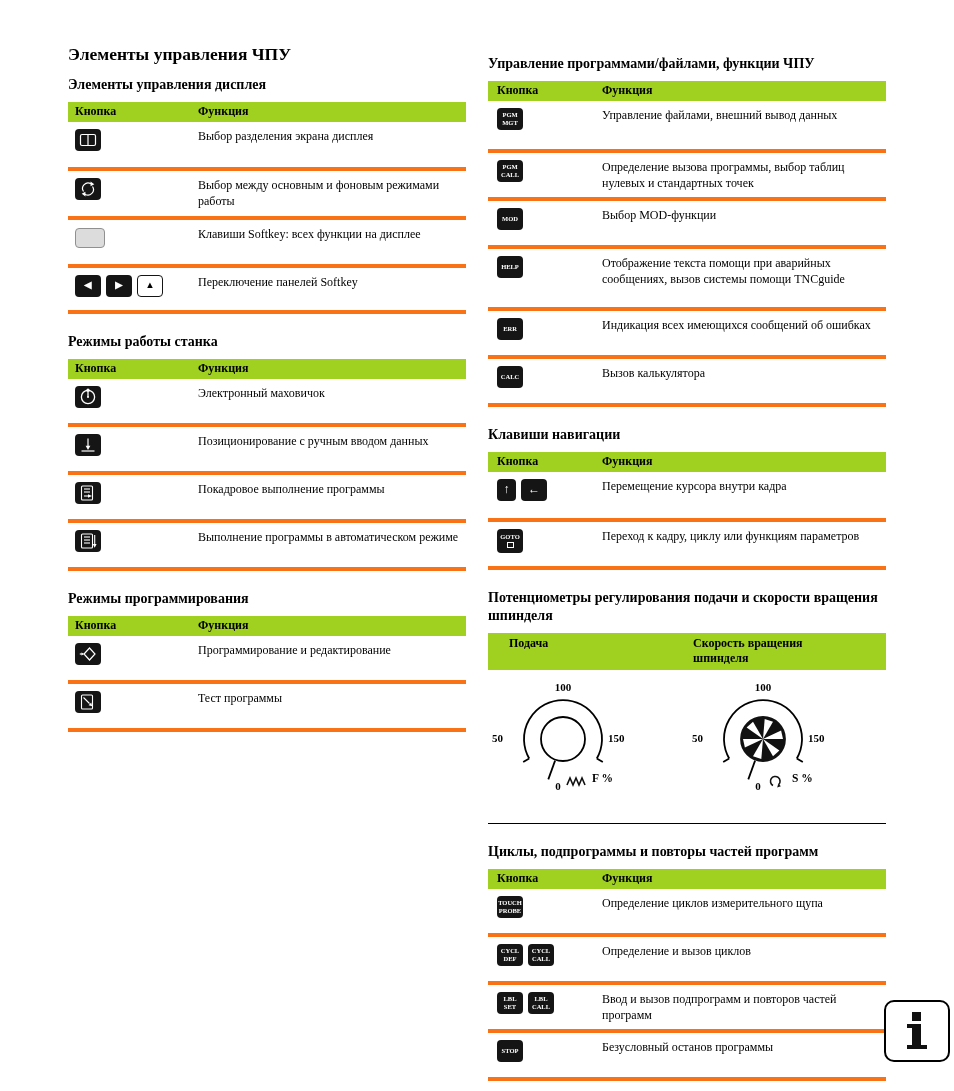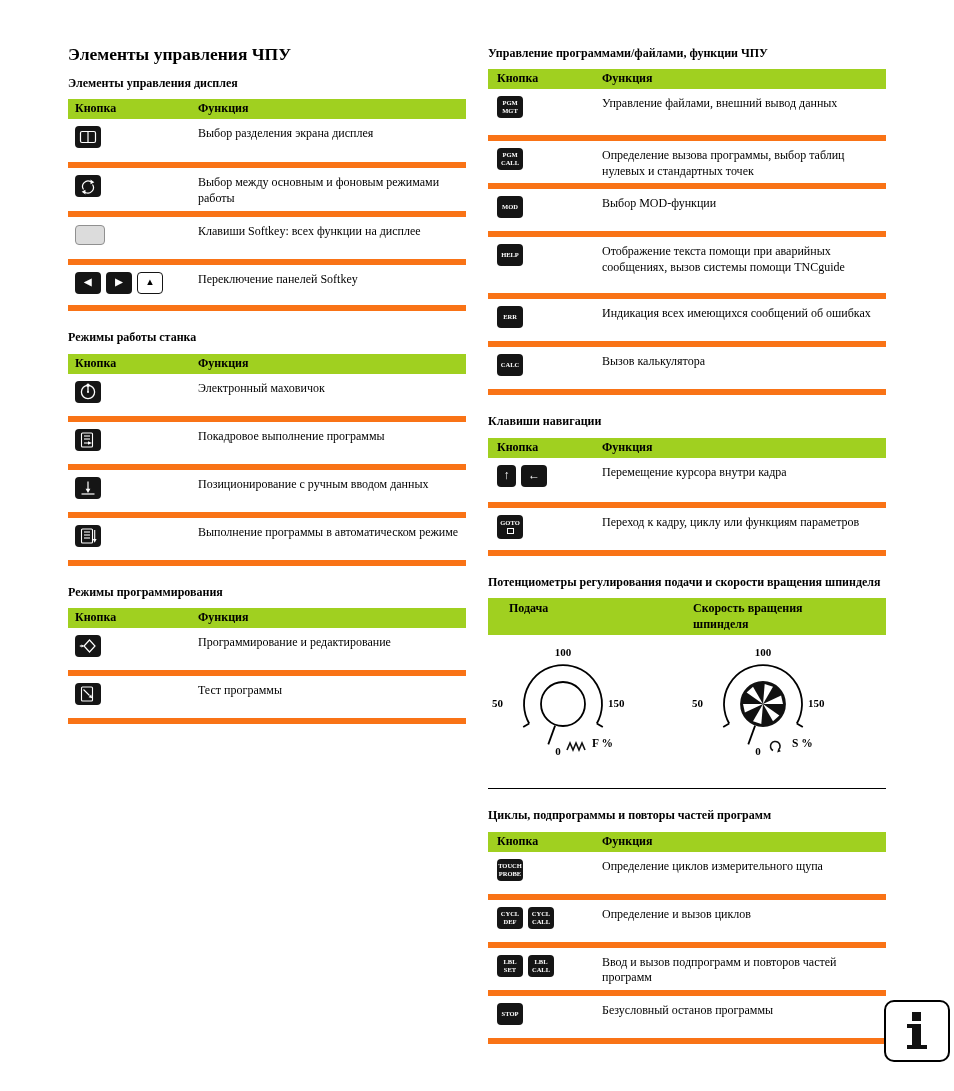--- a/index.html
+++ b/index.html
@@ -3,27 +3,27 @@
 <meta charset="utf-8">
 <style>
   *{box-sizing:border-box;margin:0;padding:0}
   body{background:#fff}
   .page{position:relative;width:954px;height:1091px;background:#fff;overflow:hidden;
         font-family:Liberation Serif, serif;color:#000}
   .col{position:absolute;width:398px}
   #col-left{left:68px;top:44px}
   #col-right{left:488px;top:46px}
   .title{font-size:17.5px;font-weight:bold;margin:0 0 11px}
-  .sec-heading{font-size:12px;font-weight:bold;line-height:1.28;margin:0 0 8px}
+  .sec-heading{font-size:14px;font-weight:bold;line-height:1.28;margin:9px 0 8px}
   .tbl{margin-bottom:19px}
   .thead{display:flex;background:var(--green,#a0d020);font-size:12px;font-weight:bold;padding:2px 0 3px}
   .thead .c1{width:130px;padding-left:7px}
   .thead .c2{flex:1}
   #col-right .thead .c1{width:114px;padding-left:9px}
-  .trow{display:flex;border-bottom:6px solid #f97316;padding-top:7px;min-height:48px}
+  .trow{display:flex;border-bottom:4px solid #f97316;padding-top:7px;min-height:48px}
   .h49{min-height:49px}.h52{min-height:52px}.h62{min-height:62px}.h46{min-height:46px}.h50{min-height:50px}
   .keycell{width:130px;padding-left:7px;display:flex;gap:5px;align-items:flex-start;flex-shrink:0}
   #col-right .keycell{width:114px;padding-left:9px}
   .funccell{flex:1;font-size:12px;line-height:1.32;padding-right:2px}
   .key{width:26px;height:22px;border-radius:4px;background:#151515;color:#fff;display:flex;
        flex-direction:column;align-items:center;justify-content:center;font-size:6.5px;
        font-weight:bold;line-height:1.25;flex-shrink:0;text-align:center}
   .key svg{display:block}
   .key.softkey{background:#dcdcdc;border:1px solid #909090;width:30px;height:20px;margin-top:1px}
   .key.kwhite{background:#fff;border:1.5px solid #151515;color:#000}
@@ -124,42 +124,42 @@
               <circle cx="9" cy="3.2" r="1.7" fill="#fff" stroke="none"></circle>
               <circle cx="9" cy="10" r="1" fill="#fff" stroke="none"></circle>
             </svg>
           </div>
         </div>
         <div class="funccell">Электронный маховичок</div>
       </div>
       <div class="trow">
         <div class="keycell">
           <div class="key">
+            <svg width="18" height="17" viewBox="0 0 18 17" stroke="#fff" fill="none" stroke-width="1.2">
+              <line x1="2.5" y1="15" x2="15.5" y2="15"></line>
+                <line x1="9" y1="2.5" x2="9" y2="10.5"></line>
+              <polygon points="9,14 6.6,9.8 11.4,9.8" fill="#fff" stroke="none"></polygon>
+            </svg>
+          </div>
+        </div>
+        <div class="funccell">Позиционирование с ручным вводом данных</div>
+      </div>
+      <div class="trow">
+        <div class="keycell">
+          <div class="key">
             <svg width="18" height="18" viewBox="0 0 18 18" stroke="#fff" fill="none" stroke-width="1.1">
               <rect x="2.5" y="2" width="11" height="14" rx="1"></rect>
               <line x1="5" y1="5" x2="11" y2="5"></line>
                 <line x1="5" y1="8" x2="11" y2="8"></line>
               <line x1="5" y1="12" x2="9" y2="12"></line>
               <polygon points="13,12 9,10.2 9,13.8" fill="#fff" stroke="none"></polygon>
             </svg>
           </div>
         </div>
         <div class="funccell">Покадровое выполнение программы</div>
-      </div>
-      <div class="trow">
-        <div class="keycell">
-          <div class="key">
-            <svg width="18" height="17" viewBox="0 0 18 17" stroke="#fff" fill="none" stroke-width="1.2">
-              <line x1="2.5" y1="15" x2="15.5" y2="15"></line>
-                <line x1="9" y1="2.5" x2="9" y2="10.5"></line>
-              <polygon points="9,14 6.6,9.8 11.4,9.8" fill="#fff" stroke="none"></polygon>
-            </svg>
-          </div>
-        </div>
-        <div class="funccell">Позиционирование с ручным вводом данных</div>
       </div>
       <div class="trow">
         <div class="keycell">
           <div class="key">
             <svg width="18" height="18" viewBox="0 0 18 18" stroke="#fff" fill="none" stroke-width="1.1">
               <rect x="2.5" y="2" width="11" height="14" rx="1"></rect>
               <line x1="5" y1="5" x2="11" y2="5"></line>
                 <line x1="5" y1="8" x2="11" y2="8"></line>
                 <line x1="5" y1="11" x2="11" y2="11"></line>
               <line x1="15.7" y1="3" x2="15.7" y2="12"></line>

